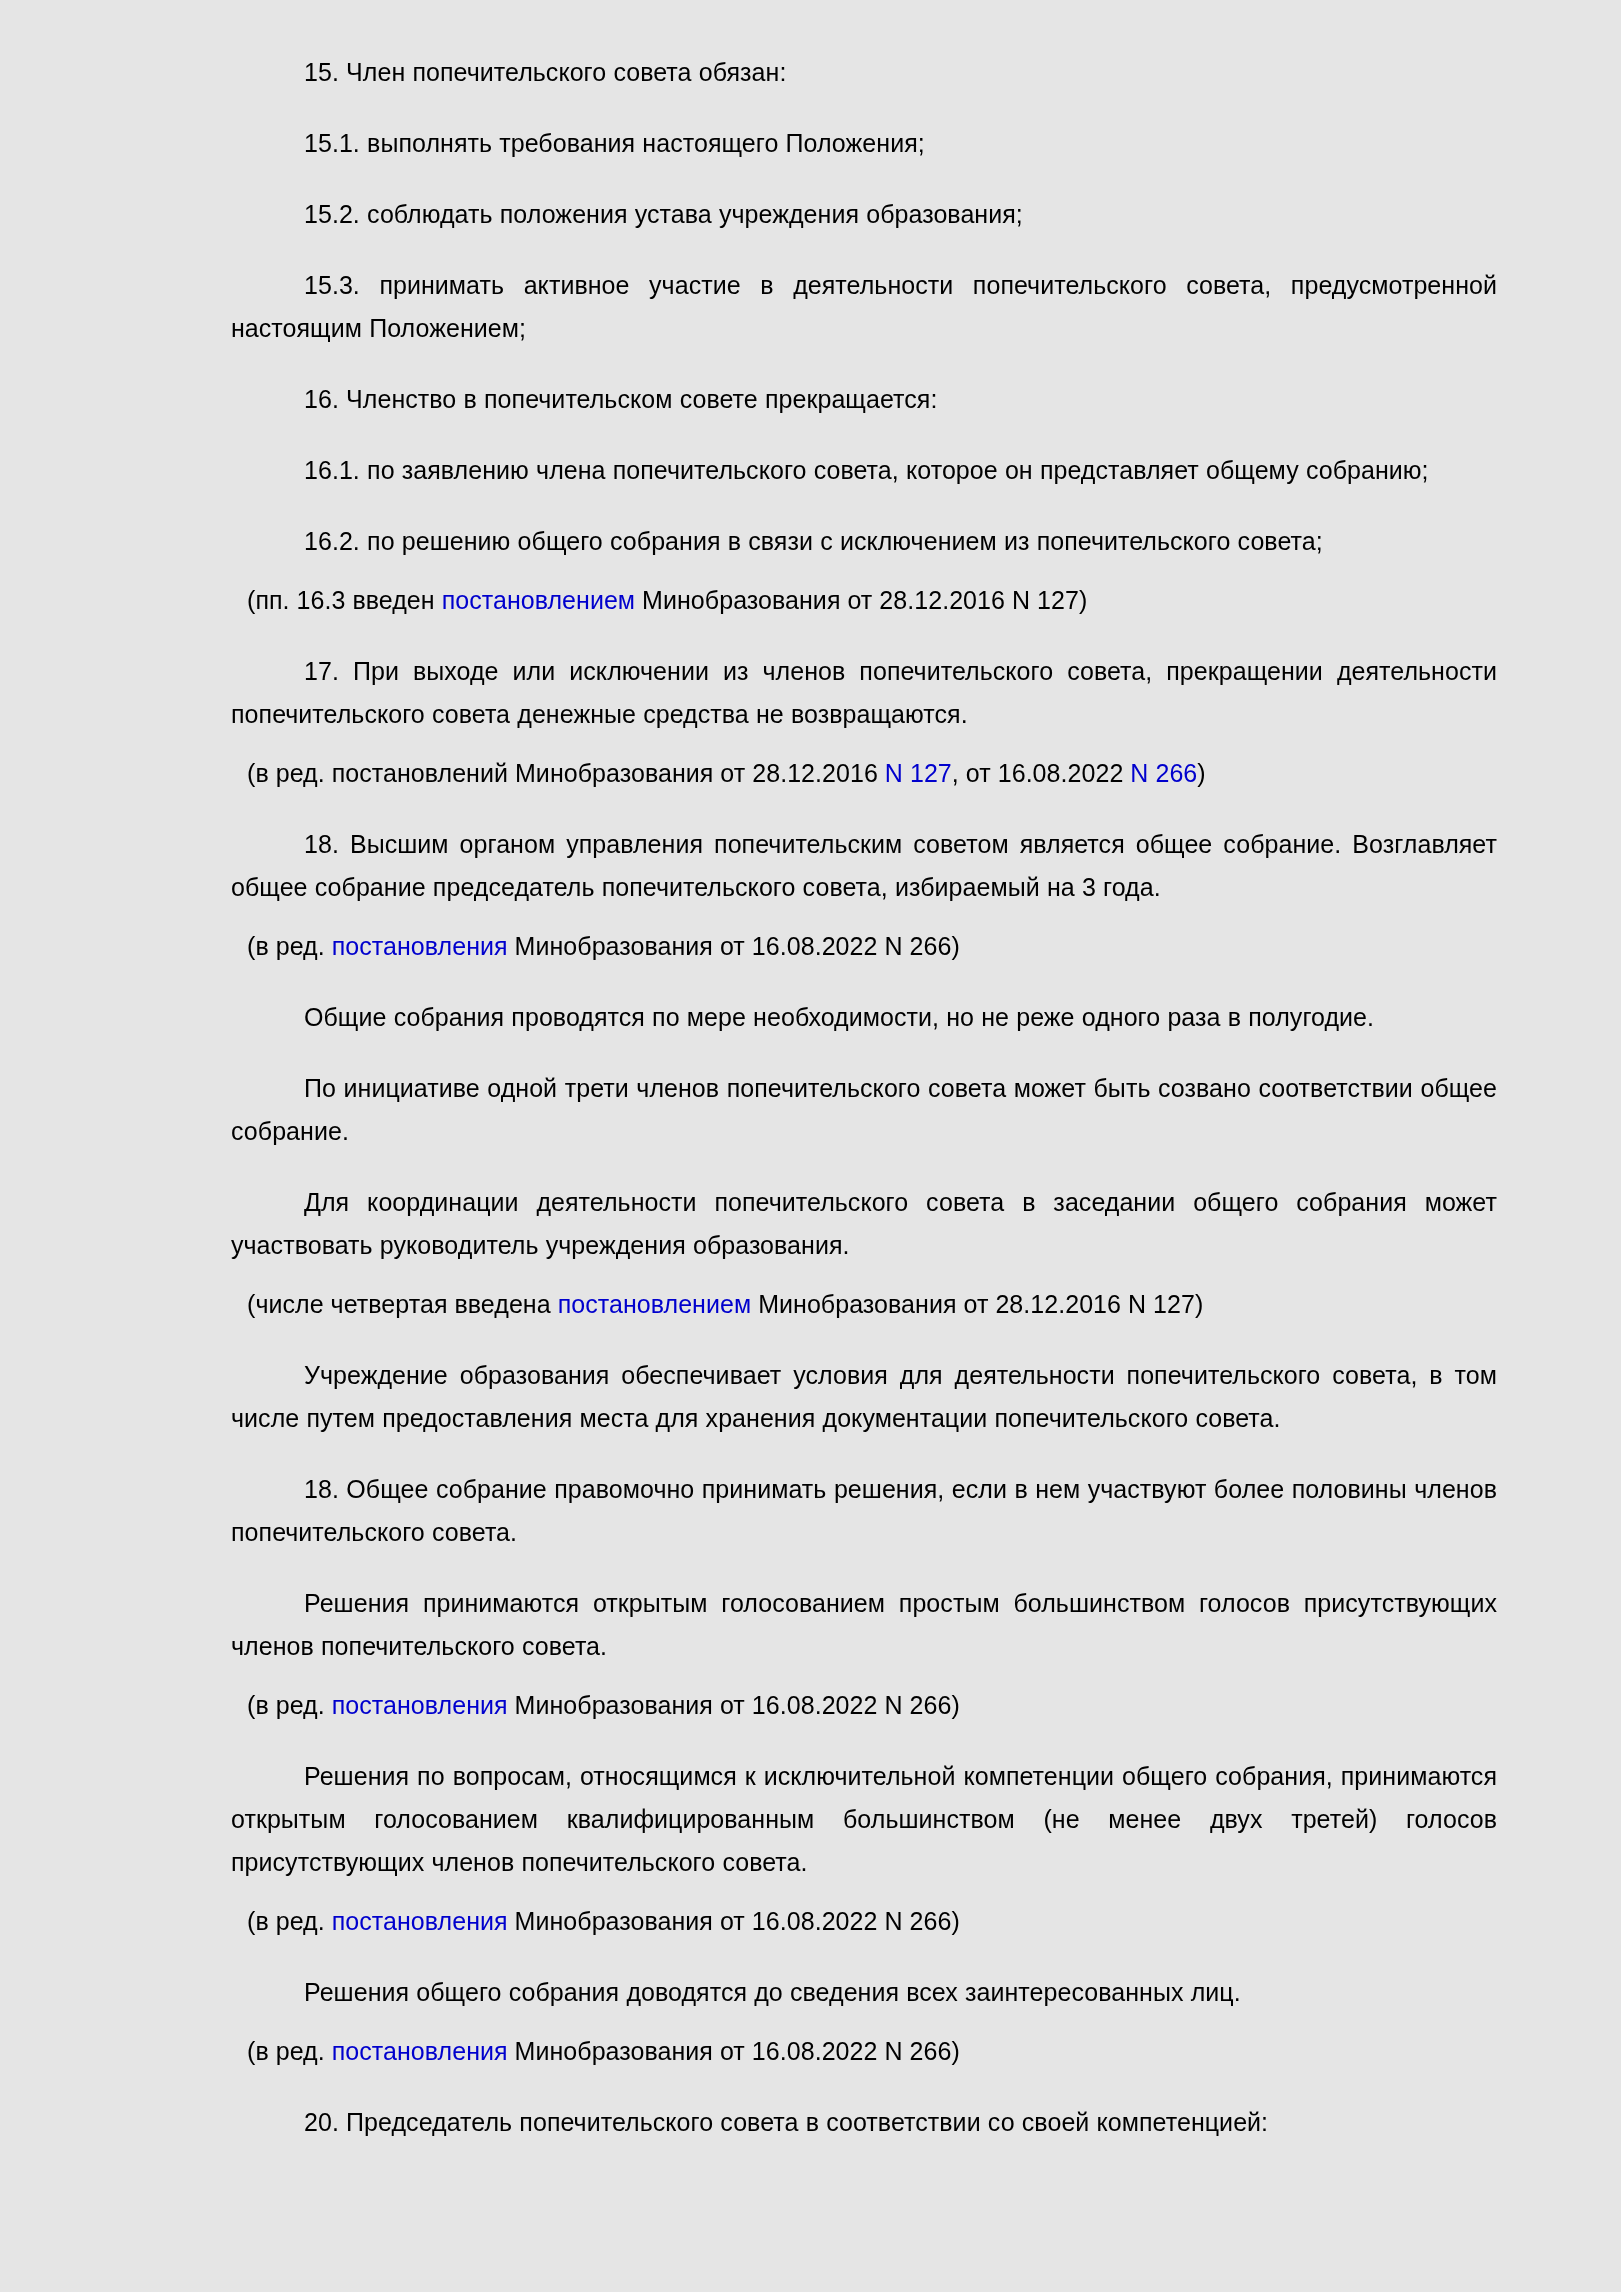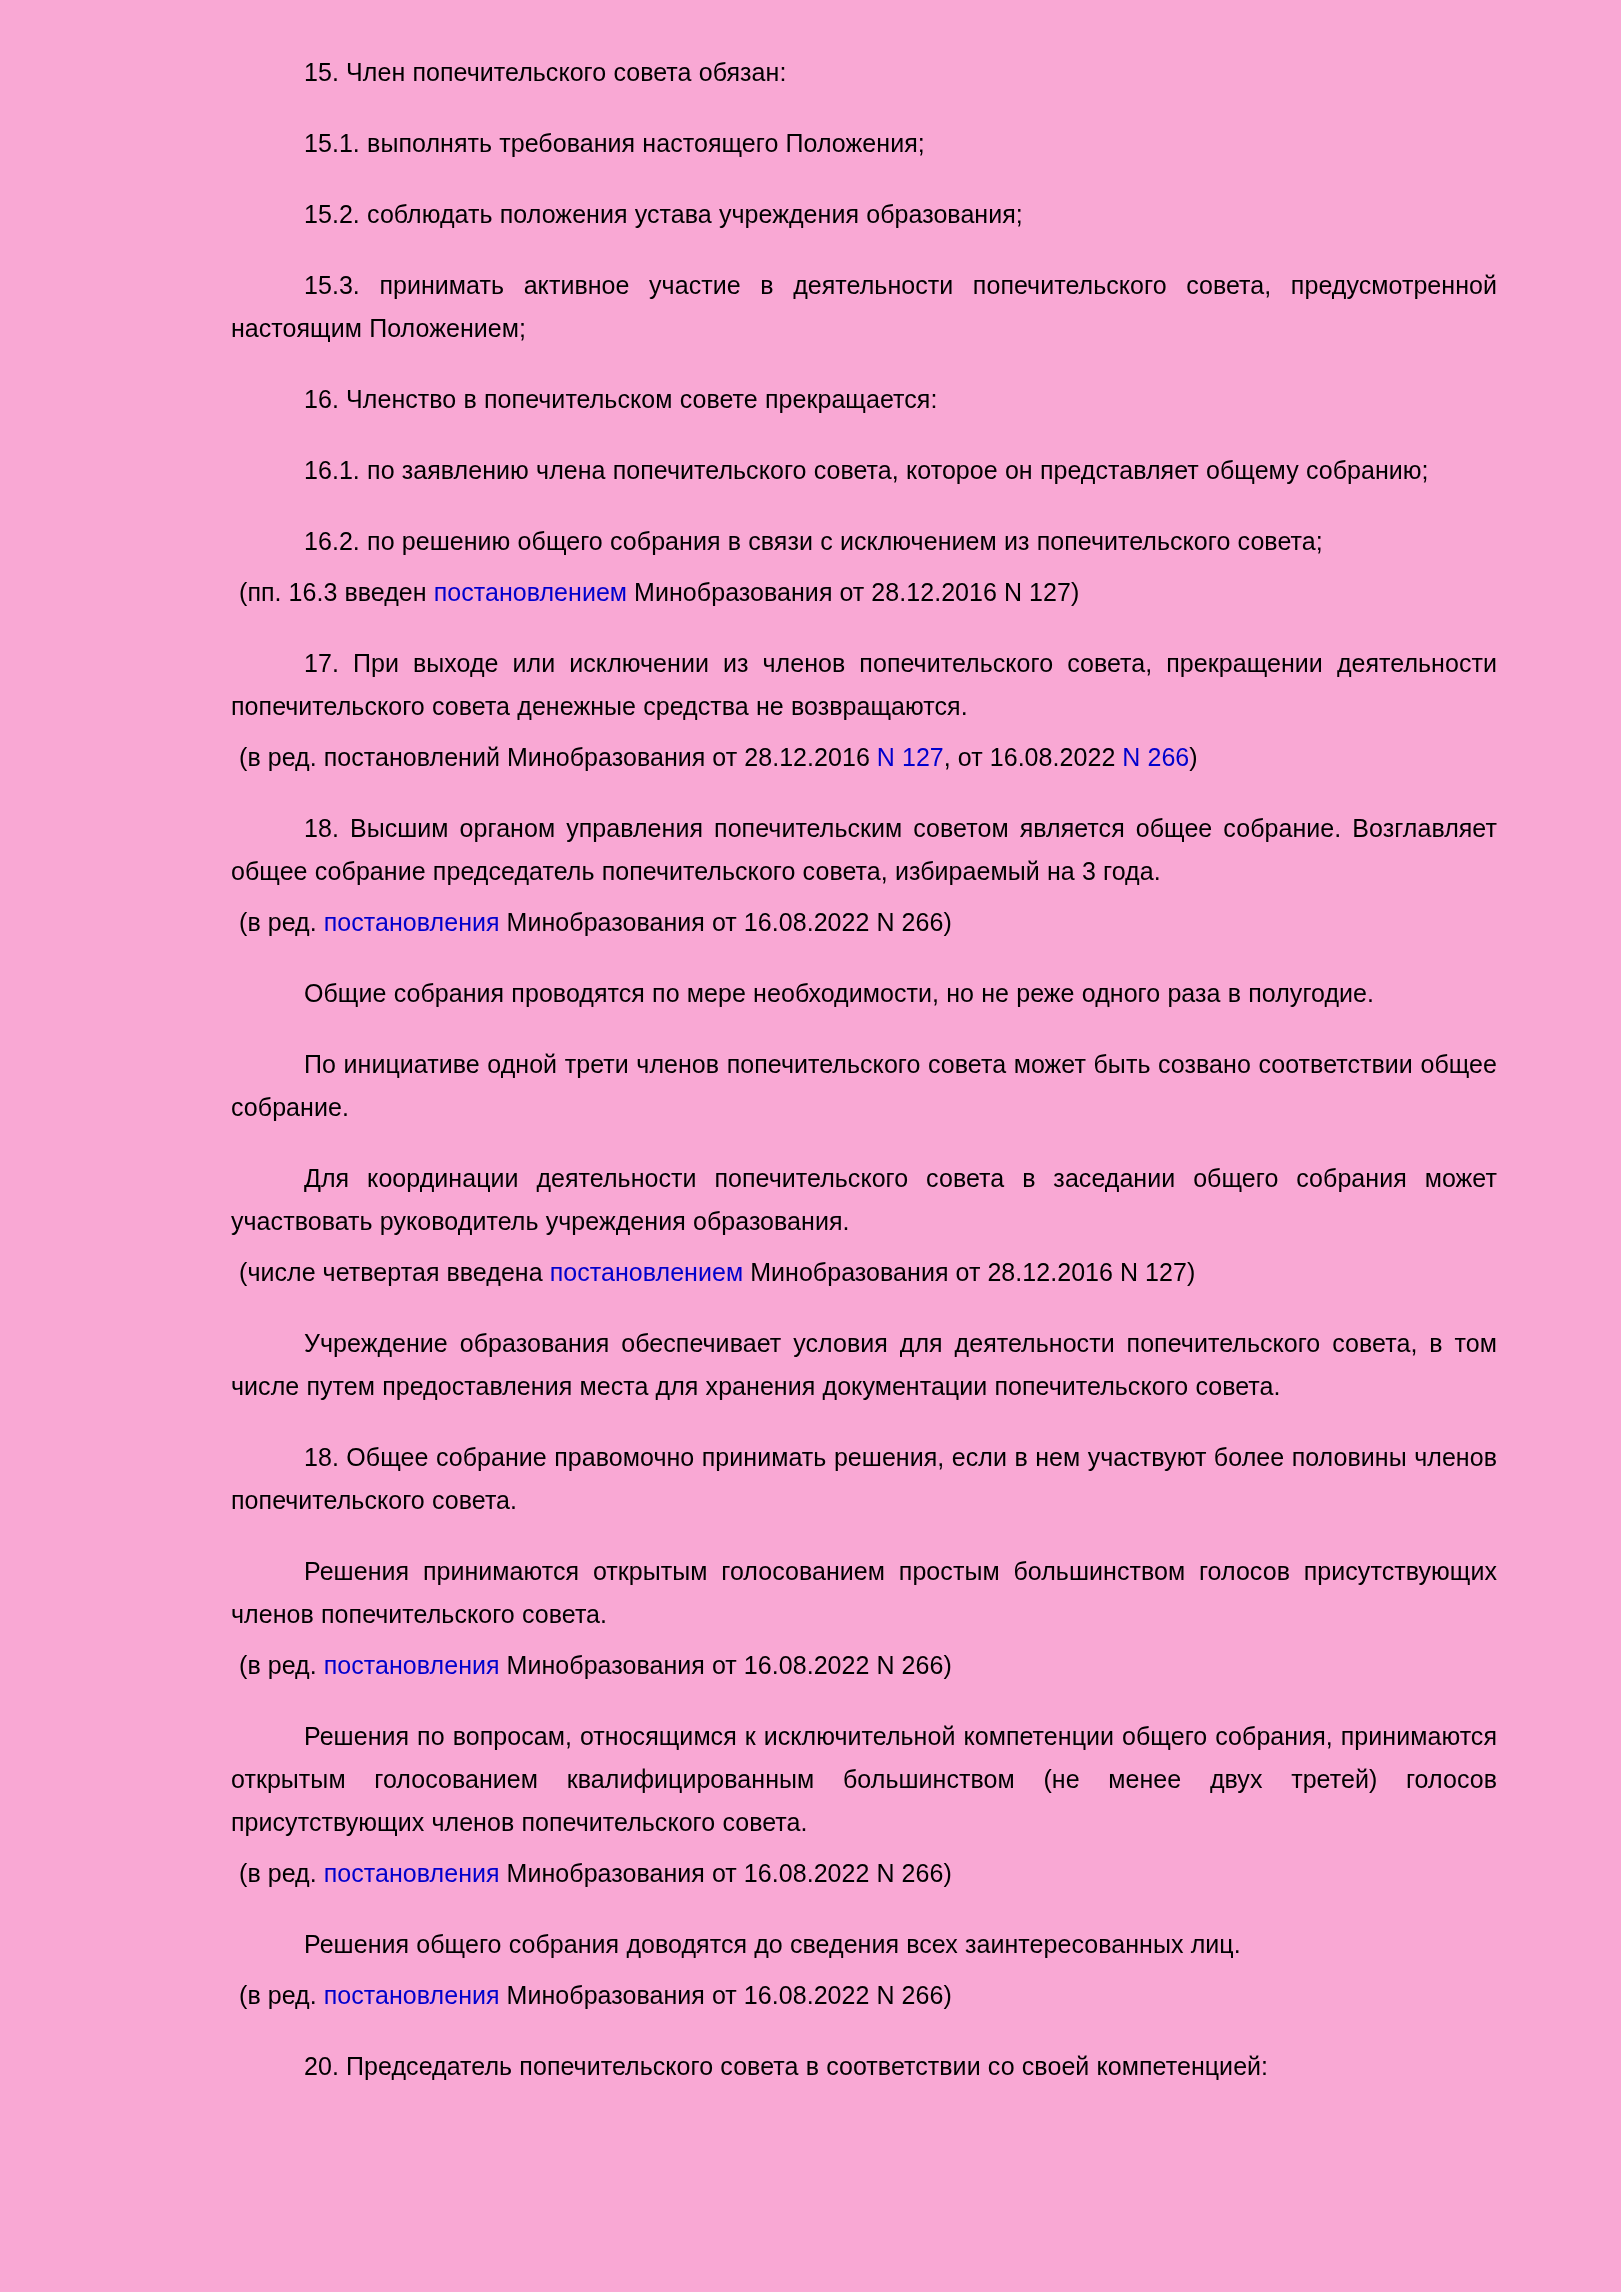--- a/index.html
+++ b/index.html
@@ -9,21 +9,21 @@
     background: #ffffff;
   }
   body {
     font-family: "Liberation Sans", "DejaVu Sans", sans-serif;
     color: #000000;
   }
   #page {
     position: relative;
     width: 1621px;
     height: 2293px;
-    background: #f9a8d4;
+    background: #e5e5e5;
     overflow: hidden;
     box-sizing: border-box;
     padding: 51px 64px 0 231px;
   }
   #doc-body {
     width: 1266px;
   }
   p.para {
     margin: 0;
     font-size: 25px;
@@ -31,21 +31,21 @@
     text-align: justify;
     text-justify: inter-word;
     text-indent: 73px;
     letter-spacing: 0.05px;
     word-spacing: 0.2px;
   }
   p.para.gap {
     margin-top: 28px;
   }
   p.note {
-    margin: 8px;
+    margin: 16px;
     font-size: 25px;
     line-height: 1.72;
     text-align: left;
     text-indent: 0;
     letter-spacing: 0.05px;
   }
   p.last {
     text-align: left;
   }
   a.ref {

